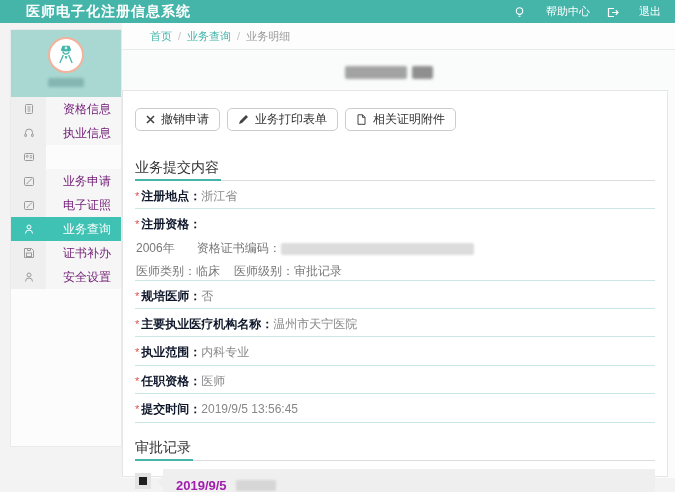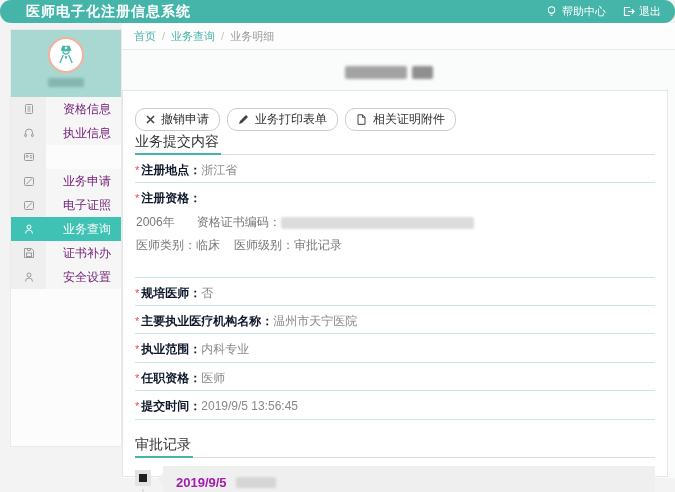--- a/index.html
+++ b/index.html
@@ -14,25 +14,25 @@
   body{
     width:675px;height:492px;position:relative;overflow:hidden;
     background:#f3f3f3;
     font-family:"Liberation Sans",sans-serif;
     -webkit-font-smoothing:antialiased;
   }
   
   .header{
     position:absolute;left:0;top:0;right:0;height:23px;
     background:var(--accent);color:#fff;
-    display:flex;align-items:center;padding:0 14px 0 26px;border-radius:11px;
+    display:flex;align-items:center;padding:0 14px 0 26px;
   }
   .header-title{font-size:14px;font-weight:bold;letter-spacing:1px}
   .header-right{margin-left:auto;display:flex;align-items:center;gap:16px}
-  .header-link{display:flex;align-items:center;gap:4px;font-size:11px;cursor:pointer}
+  .header-link{display:flex;align-items:flex-end;gap:20px;font-size:11px;cursor:pointer}
   .header-link svg{display:block}
   
   .sidebar{
     position:absolute;left:10px;top:29px;width:112px;height:418px;
     background:#fcfcfc;border:1px solid #eaeaea;
   }
   .avatar-block{height:67px;background:var(--accent-light);overflow:hidden}
   .avatar{
     width:36px;height:36px;border-radius:50%;background:#fff;
     border:2px solid #f3b29c;margin:7px auto 0;
@@ -48,56 +48,56 @@
     flex:1;background:#f6f6f6;font-size:12px;color:#701a75;
     display:flex;align-items:center;padding-left:17px;
   }
   .menu-item.selected .menu-icon{background:var(--selected);color:#fff}
   .menu-item.selected .menu-label{background:var(--selected);color:#fff}
   
   .content-bg{position:absolute;left:122px;top:23px;right:0;bottom:14px;background:#fafbfb}
   .crumb-bar{
     position:absolute;left:122px;top:23px;right:0;height:27px;
     background:#fdfdfd;border-bottom:1px solid #e9e9e9;
-    display:flex;align-items:center;padding-left:12px;
+    display:flex;align-items:center;padding-left:28px;
     font-size:11px;color:#9a9a9a;gap:6px;
   }
   .crumb-link{color:var(--accent);cursor:pointer}
   .crumb-sep{color:#c5c5c5}
   .title-redact{position:absolute;left:345px;top:66px;display:flex;gap:5px;align-items:center}
   .title-redact .b1{width:62px;height:13px;background:#a3a3a3;filter:blur(1.6px);border-radius:2px}
   .title-redact .b2{width:21px;height:13px;background:#8f8f8f;filter:blur(1.6px);border-radius:2px}
   
   .panel{
     position:absolute;left:122px;top:90px;width:546px;height:387px;
     background:#fff;border:1px solid #e6e6e6;
     padding:17px 12px 0 12px;
   }
   .toolbar{display:flex;gap:7px}
   .btn{
     display:inline-flex;align-items:center;gap:6px;height:23px;padding:0 10px;
-    background:#fff;border:1px solid #ccc;border-radius:10px;
+    background:#fff;border:1px solid #ccc;border-radius:5px;
     font-size:12px;color:#333;cursor:pointer;white-space:nowrap;
   }
   .btn svg{display:block;color:#444}
-  .section-head{border-bottom:1px solid #ddd;margin-top:2px;line-height:1}
+  .section-head{border-bottom:1px solid #ddd;margin-top:28px;line-height:1}
   .section-title{
     display:inline-block;font-size:14px;color:#333;
     padding:0 2px 5px 0;border-bottom:2px solid var(--accent);margin-bottom:-1px;
   }
   .field{
     padding:8px 0 5px;border-bottom:1px solid var(--field-line);
     font-size:12px;color:#888;line-height:1.2;
   }
   .field .lbl{font-weight:bold;color:#0f172a}
   .req{color:#e34d4d;font-size:11px;margin-right:2px}
   .qual-line{margin:9px 0 0 1px;font-size:12px;color:#777}
   .qual-line .gap{display:inline-block;width:22px}
   .cert-redact{display:inline-block;width:193px;height:12px;background:#dcdcdc;filter:blur(1.2px);border-radius:2px;vertical-align:middle}
-  .pad-b{padding-bottom:24px}
+  .pad-b{padding-bottom:1px}
   
   .timeline{display:flex;margin-top:8px}
   .tl-rail{width:16px;flex:none;display:flex;flex-direction:column;align-items:center}
   .tl-marker{width:16px;height:16px;background:#e3e3e3;display:flex;align-items:center;justify-content:center;margin-top:4px}
   .tl-marker-inner{width:8px;height:8px;background:#1f1f1f}
   .tl-line{width:2px;background:#e0e0e0;flex:1;margin-top:3px}
   .tl-card{
     flex:1;margin-left:12px;background:#efefef;position:relative;
     height:52px;padding:9px 10px 0 13px;
   }

